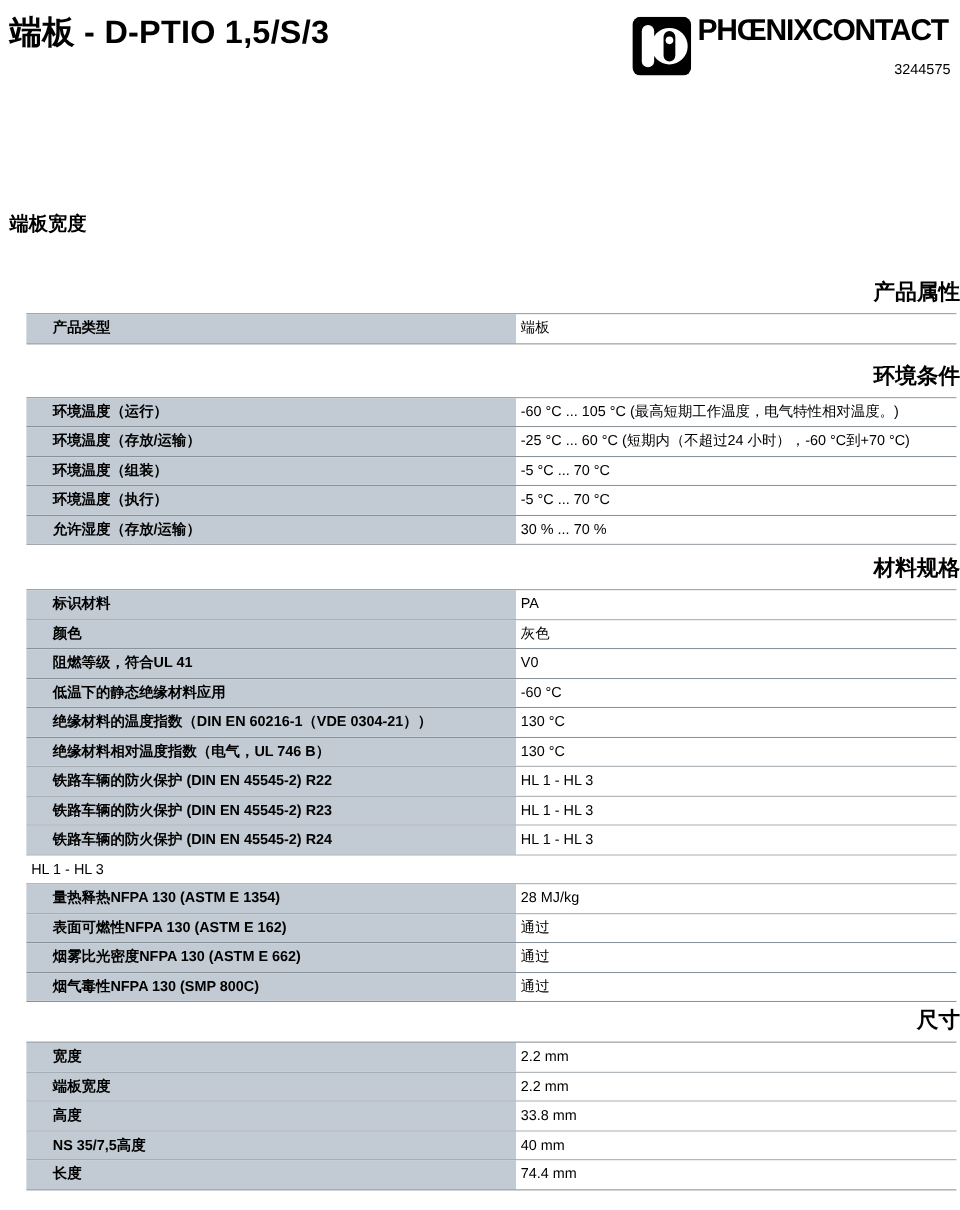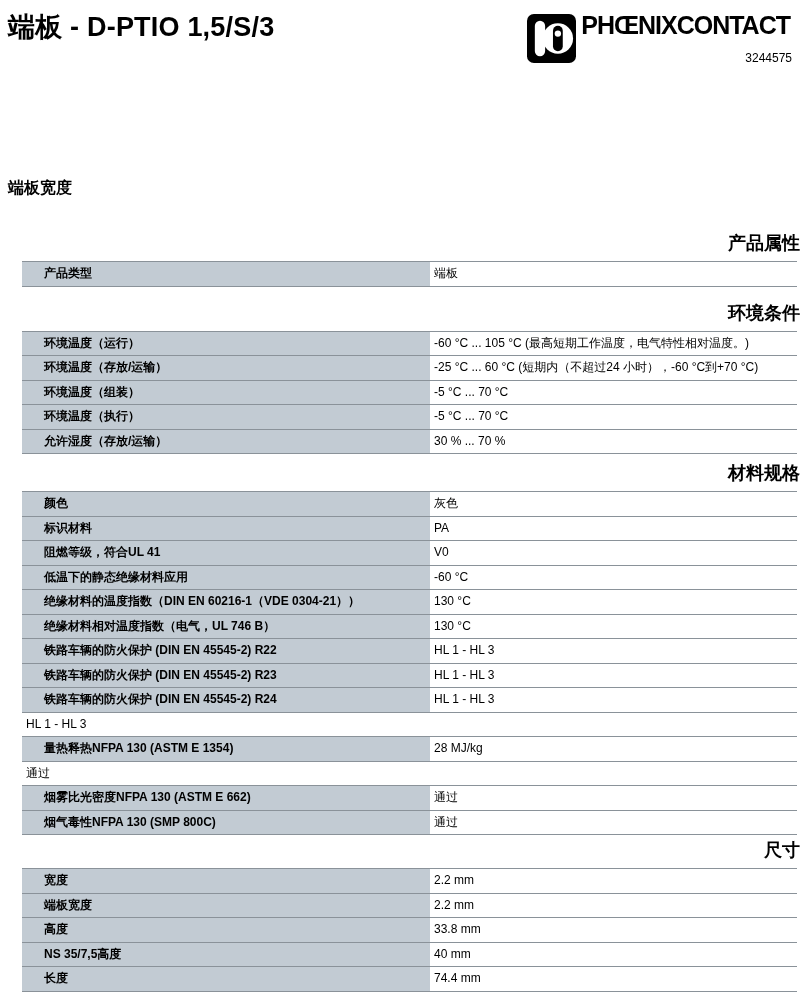--- a/index.html
+++ b/index.html
@@ -91,26 +91,26 @@
         <div class="row-value">-5 °C ... 70 °C</div>
       </div>
       <div class="table-row">
         <div class="row-label">允许湿度（存放/运输）</div>
         <div class="row-value">30 % ... 70 %</div>
       </div>
     </div>
     <h3 class="section-heading mat">材料规格</h3>
     <div class="spec-table">
       <div class="table-row">
+        <div class="row-label">标识材料</div>
+        <div class="row-value">PA</div>
+      </div>
+      <div class="table-row">
         <div class="row-label">颜色</div>
         <div class="row-value">灰色</div>
-      </div>
-      <div class="table-row">
-        <div class="row-label">标识材料</div>
-        <div class="row-value">PA</div>
       </div>
       <div class="table-row">
         <div class="row-label">阻燃等级，符合UL 41</div>
         <div class="row-value">V0</div>
       </div>
       <div class="table-row">
         <div class="row-label">低温下的静态绝缘材料应用</div>
         <div class="row-value">-60 °C</div>
       </div>
       <div class="table-row">
@@ -134,20 +134,21 @@
         <div class="row-value">HL 1 - HL 3</div>
       </div>
       <div class="table-row">
         <div class="row-value">HL 1 - HL 3</div>
       </div>
       <div class="table-row">
         <div class="row-label">量热释热NFPA 130 (ASTM E 1354)</div>
         <div class="row-value">28 MJ/kg</div>
       </div>
       <div class="table-row">
+        <div class="row-label">表面可燃性NFPA 130 (ASTM E 162)</div>
         <div class="row-value">通过</div>
       </div>
       <div class="table-row">
         <div class="row-label">烟雾比光密度NFPA 130 (ASTM E 662)</div>
         <div class="row-value">通过</div>
       </div>
       <div class="table-row">
         <div class="row-label">烟气毒性NFPA 130 (SMP 800C)</div>
         <div class="row-value">通过</div>
       </div>

